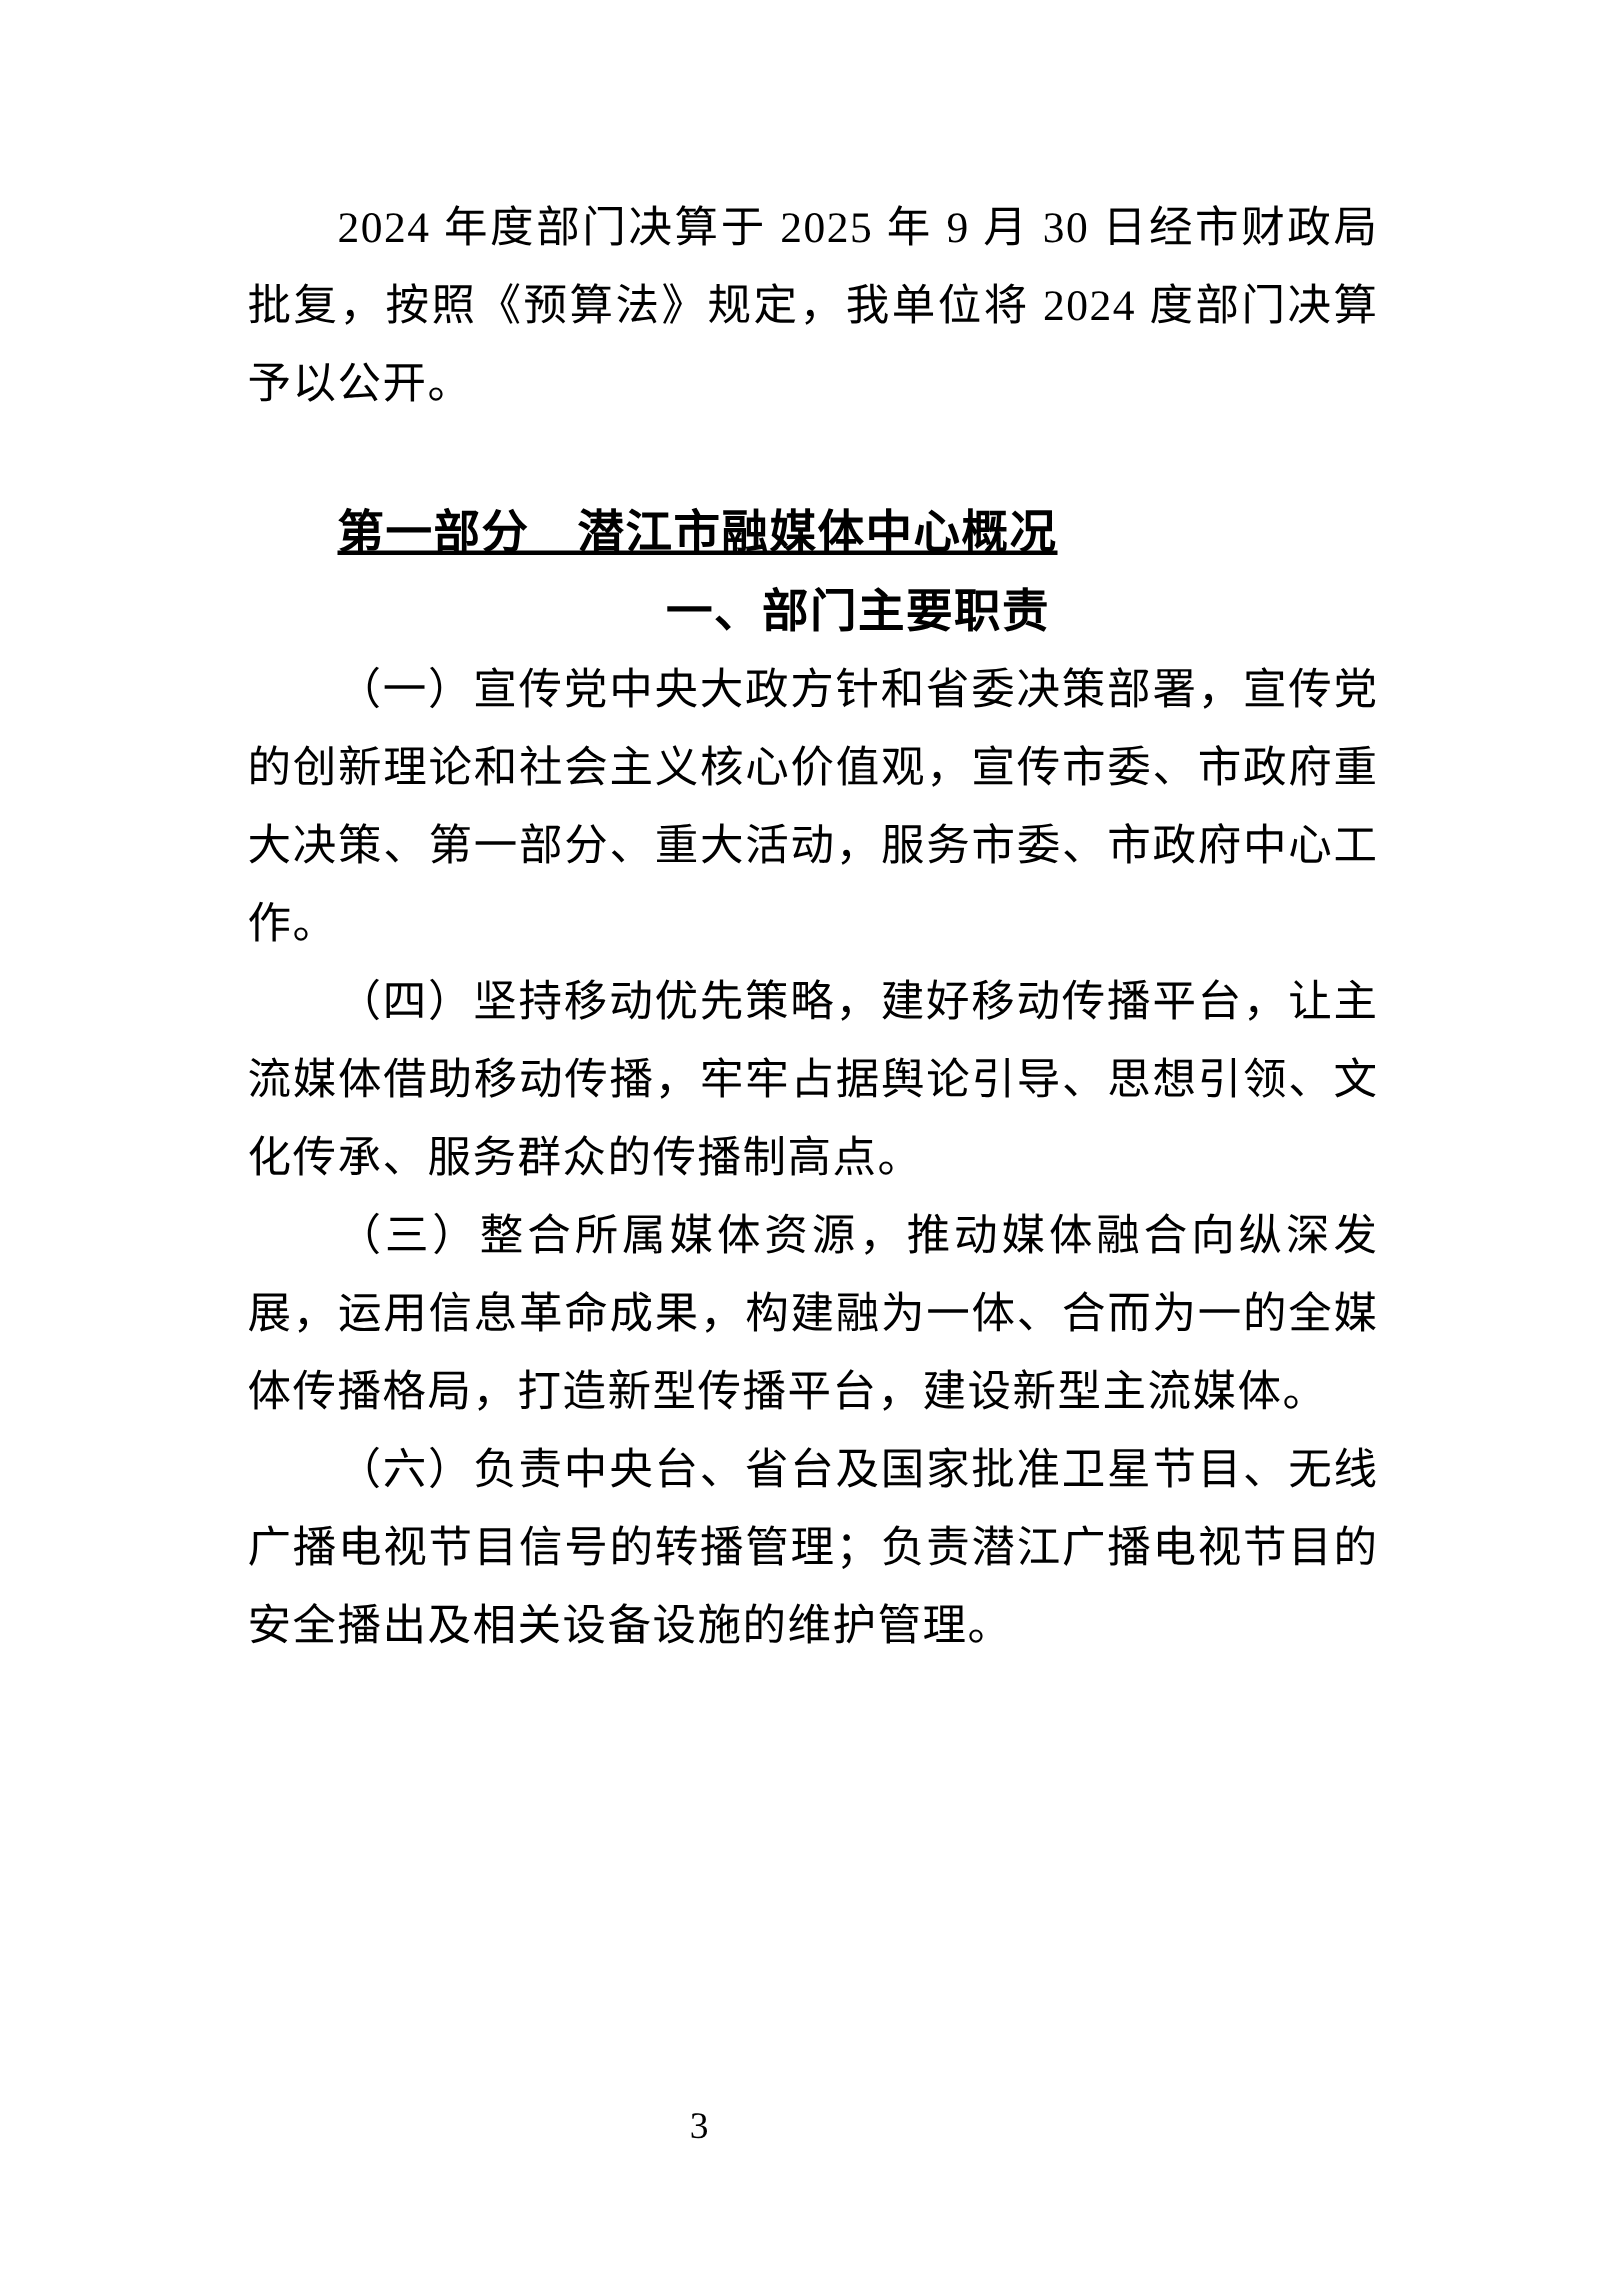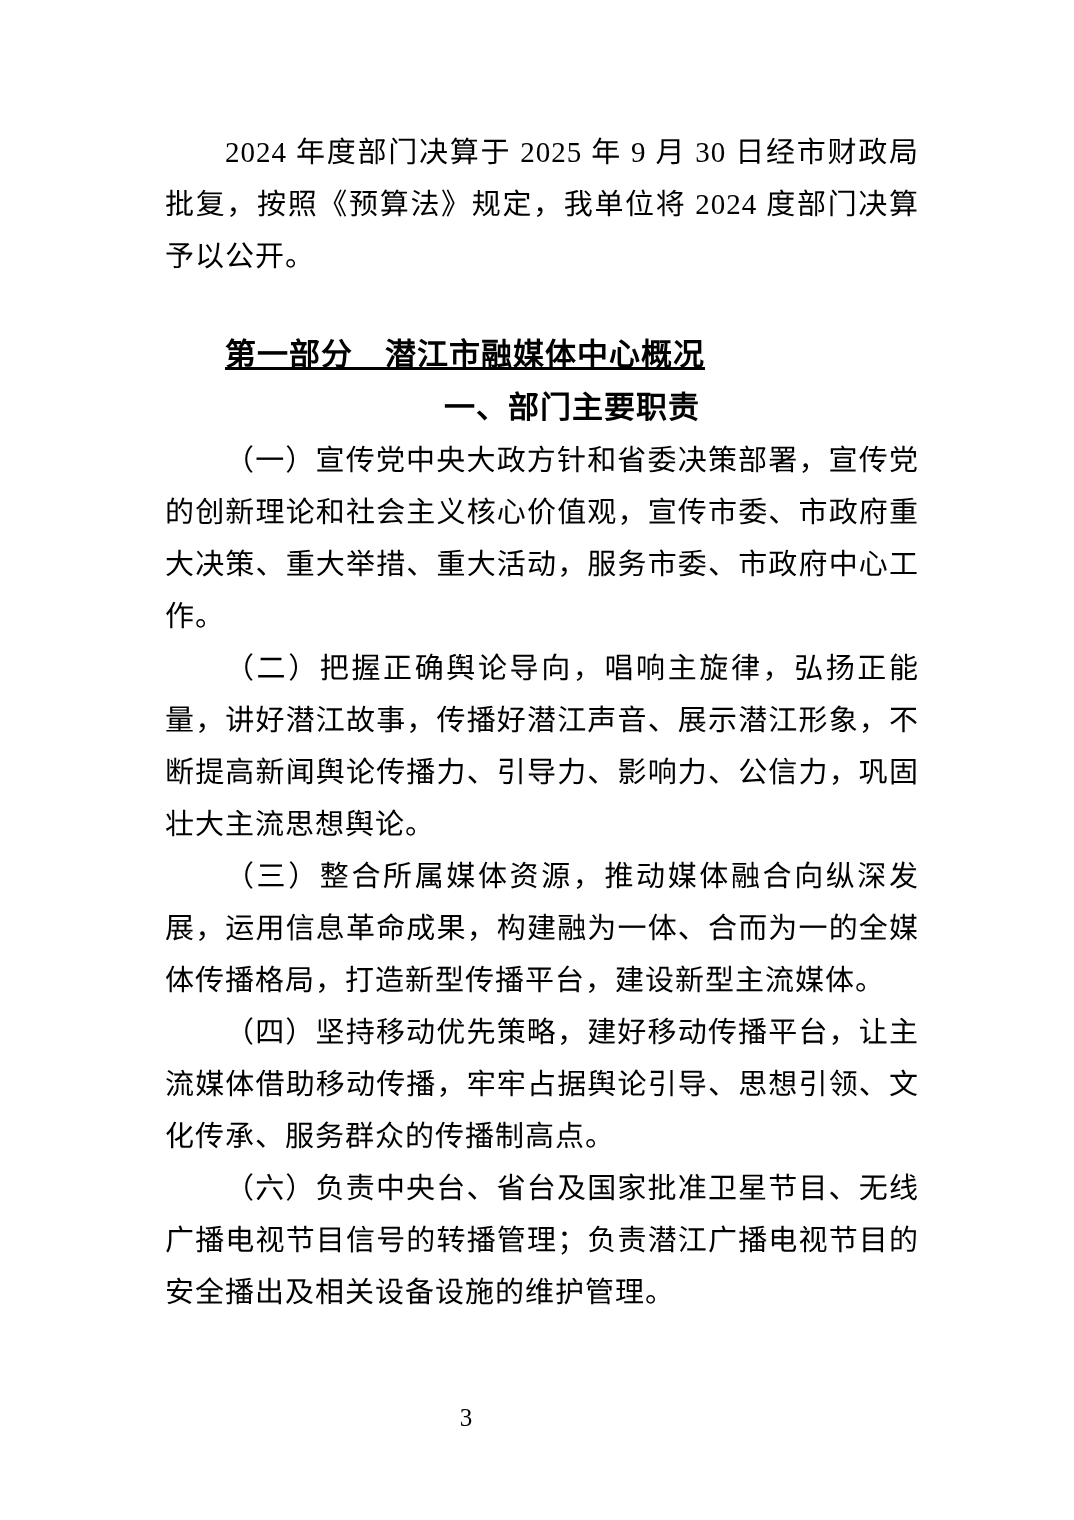--- a/index.html
+++ b/index.html
@@ -68,20 +68,19 @@
   }
 </style>
 </head>
 <body>
 
 <div class="page">
   <div class="content">
     <p class="body-para">2024 年度部门决算于 2025 年 9 月 30 日经市财政局批复，按照《预算法》规定，我单位将 2024 度部门决算予以公开。</p>
     <p class="heading-1">第一部分　潜江市融媒体中心概况</p>
     <p class="heading-2">一、部门主要职责</p>
-    <p class="body-para">（一）宣传党中央大政方针和省委决策部署，宣传党的创新理论和社会主义核心价值观，宣传市委、市政府重大决策、重大举措、重大活动，服务市委、市政府中心工作。</p>
-    <p class="body-para">（二）把握正确舆论导向，唱响主旋律，弘扬正能量，讲好潜江故事，传播好潜江声音、展示潜江形象，不断提高新闻舆论传播力、引导力、影响力、公信力，巩固壮大主流思想舆论。</p>
+    <p class="body-para">（一）宣传党中央大政方针和省委决策部署，宣传党的创新理论和社会主义核心价值观，宣传市委、市政府重大决策、第一部分、重大活动，服务市委、市政府中心工作。</p>
+    <p class="body-para">（四）坚持移动优先策略，建好移动传播平台，让主流媒体借助移动传播，牢牢占据舆论引导、思想引领、文化传承、服务群众的传播制高点。</p>
     <p class="body-para">（三）整合所属媒体资源，推动媒体融合向纵深发展，运用信息革命成果，构建融为一体、合而为一的全媒体传播格局，打造新型传播平台，建设新型主流媒体。</p>
-    <p class="body-para">（四）坚持移动优先策略，建好移动传播平台，让主流媒体借助移动传播，牢牢占据舆论引导、思想引领、文化传承、服务群众的传播制高点。</p>
     <p class="body-para">（六）负责中央台、省台及国家批准卫星节目、无线广播电视节目信号的转播管理；负责潜江广播电视节目的安全播出及相关设备设施的维护管理。</p>
   </div>
   <div class="page-number">3</div>
 </div>
 
 </body></html>

